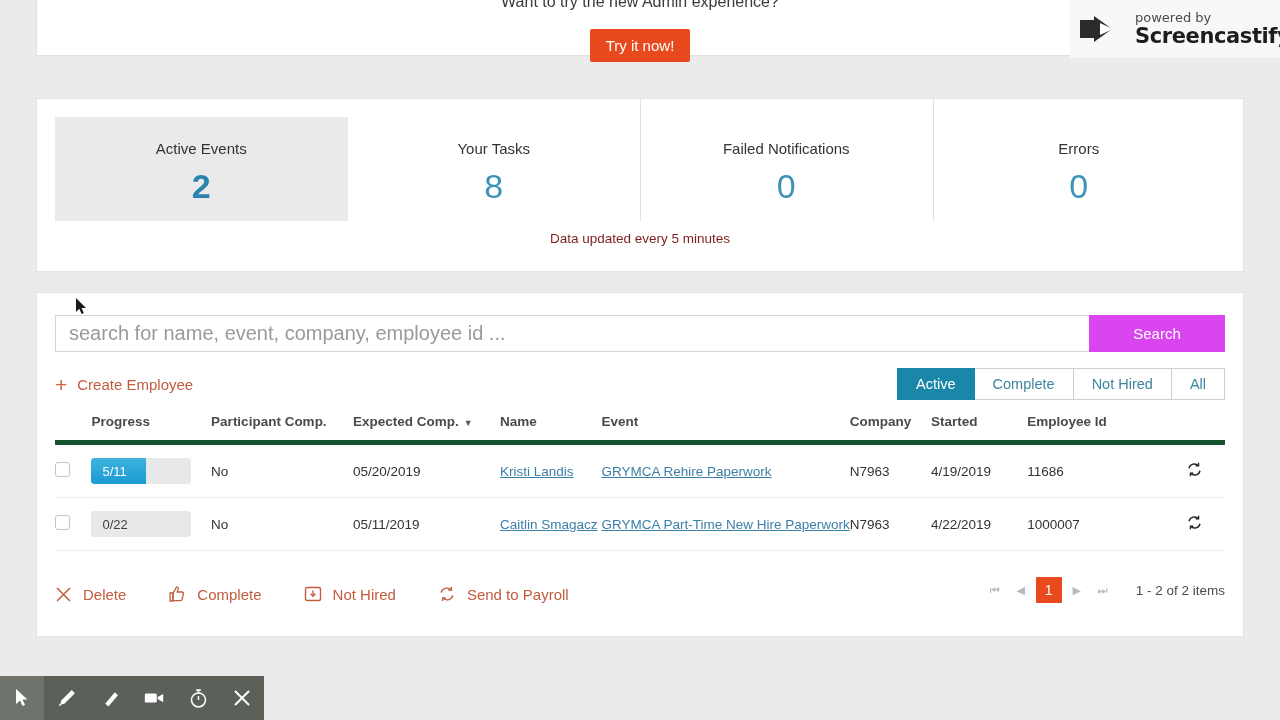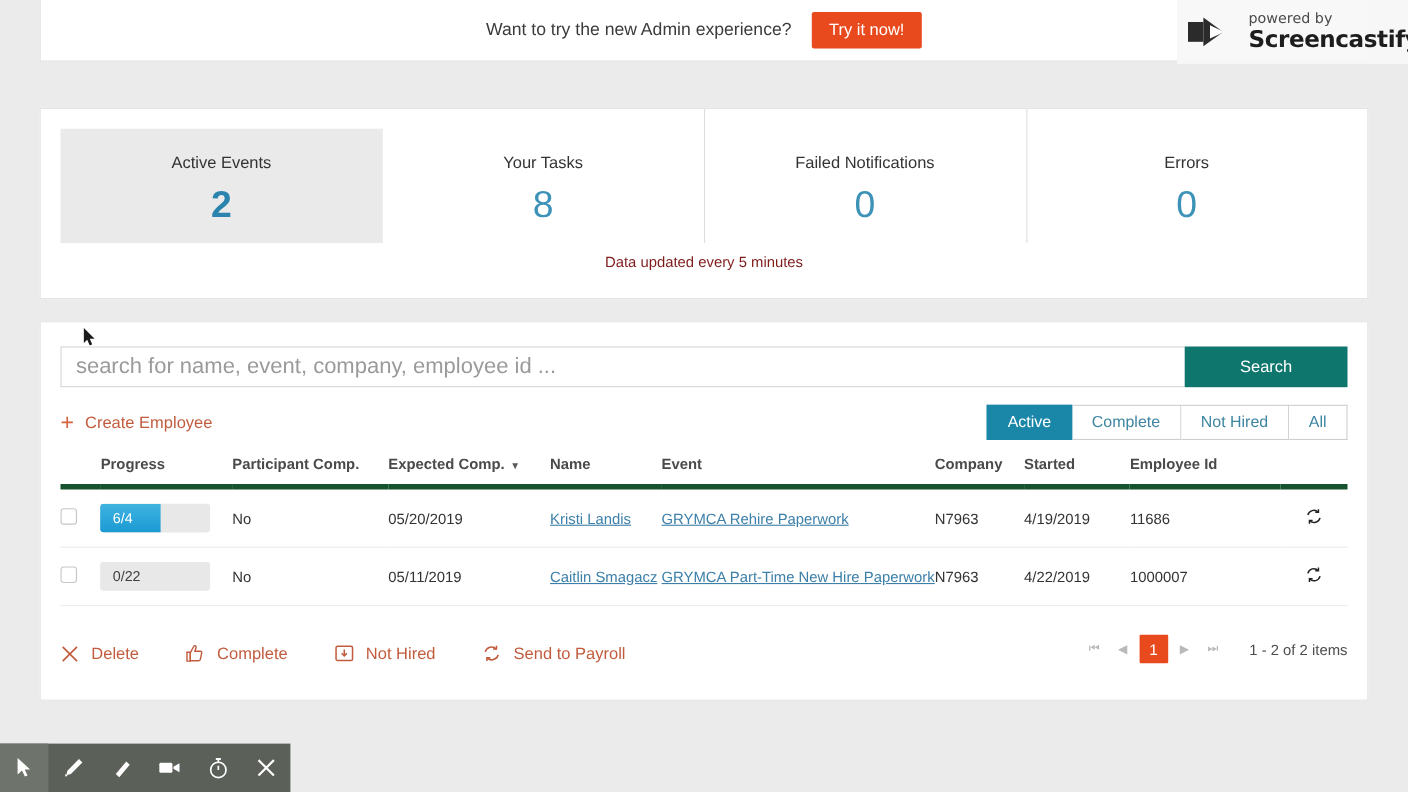--- a/index.html
+++ b/index.html
@@ -17,20 +17,21 @@
     position: absolute;
     left: 36px; top: 0;
     width: 1208px; height: 56px;
     background: #ffffff;
     border: 1px solid #e0e0e0;
     border-top: none;
     display: flex;
     align-items: center;
     justify-content: center;
     gap: 18px;
+    flex-direction: column;
   }
   .banner-text {
     font-size: 16px;
     color: #3b3b3b;
   }
   .banner-btn {
     background: #e8491d;
     color: #ffffff;
     border: none;
     border-radius: 2px;
@@ -136,22 +137,22 @@
     border-right: none;
     padding: 0 13px;
     font-size: 20px;
     color: #4d4d4d;
     font-family: "Liberation Sans", sans-serif;
     outline: none;
     background: #ffffff;
   }
   .search-input::placeholder { color: #9a9a9a; }
   .search-btn {
-    width: 148px;
-    background: #0f766e;
+    width: 136px;
+    background: #d946ef;
     color: #ffffff;
     border: none;
     font-size: 15px;
     font-family: "Liberation Sans", sans-serif;
     cursor: pointer;
   }
 
   
   .tool-row {
     display: flex;
@@ -402,21 +403,21 @@
       </tr>
     </thead>
     <tbody>
       <tr>
         <td class="c-check">
           <span class="chk"></span>
         </td>
         <td class="c-prog">
           <div class="progress">
             <div class="progress-fill" style="width:54.5%"></div>
-            <span class="progress-txt">6/4</span>
+            <span class="progress-txt">5/11</span>
           </div>
         </td>
         <td class="c-part">No</td>
         <td class="c-exp">05/20/2019</td>
         <td class="c-name"><span class="lnk">Kristi Landis</span></td>
         <td class="c-event"><span class="lnk">GRYMCA Rehire Paperwork</span></td>
         <td class="c-comp">N7963</td>
         <td class="c-start">4/19/2019</td>
         <td class="c-empid">11686</td>
         <td class="c-act">

